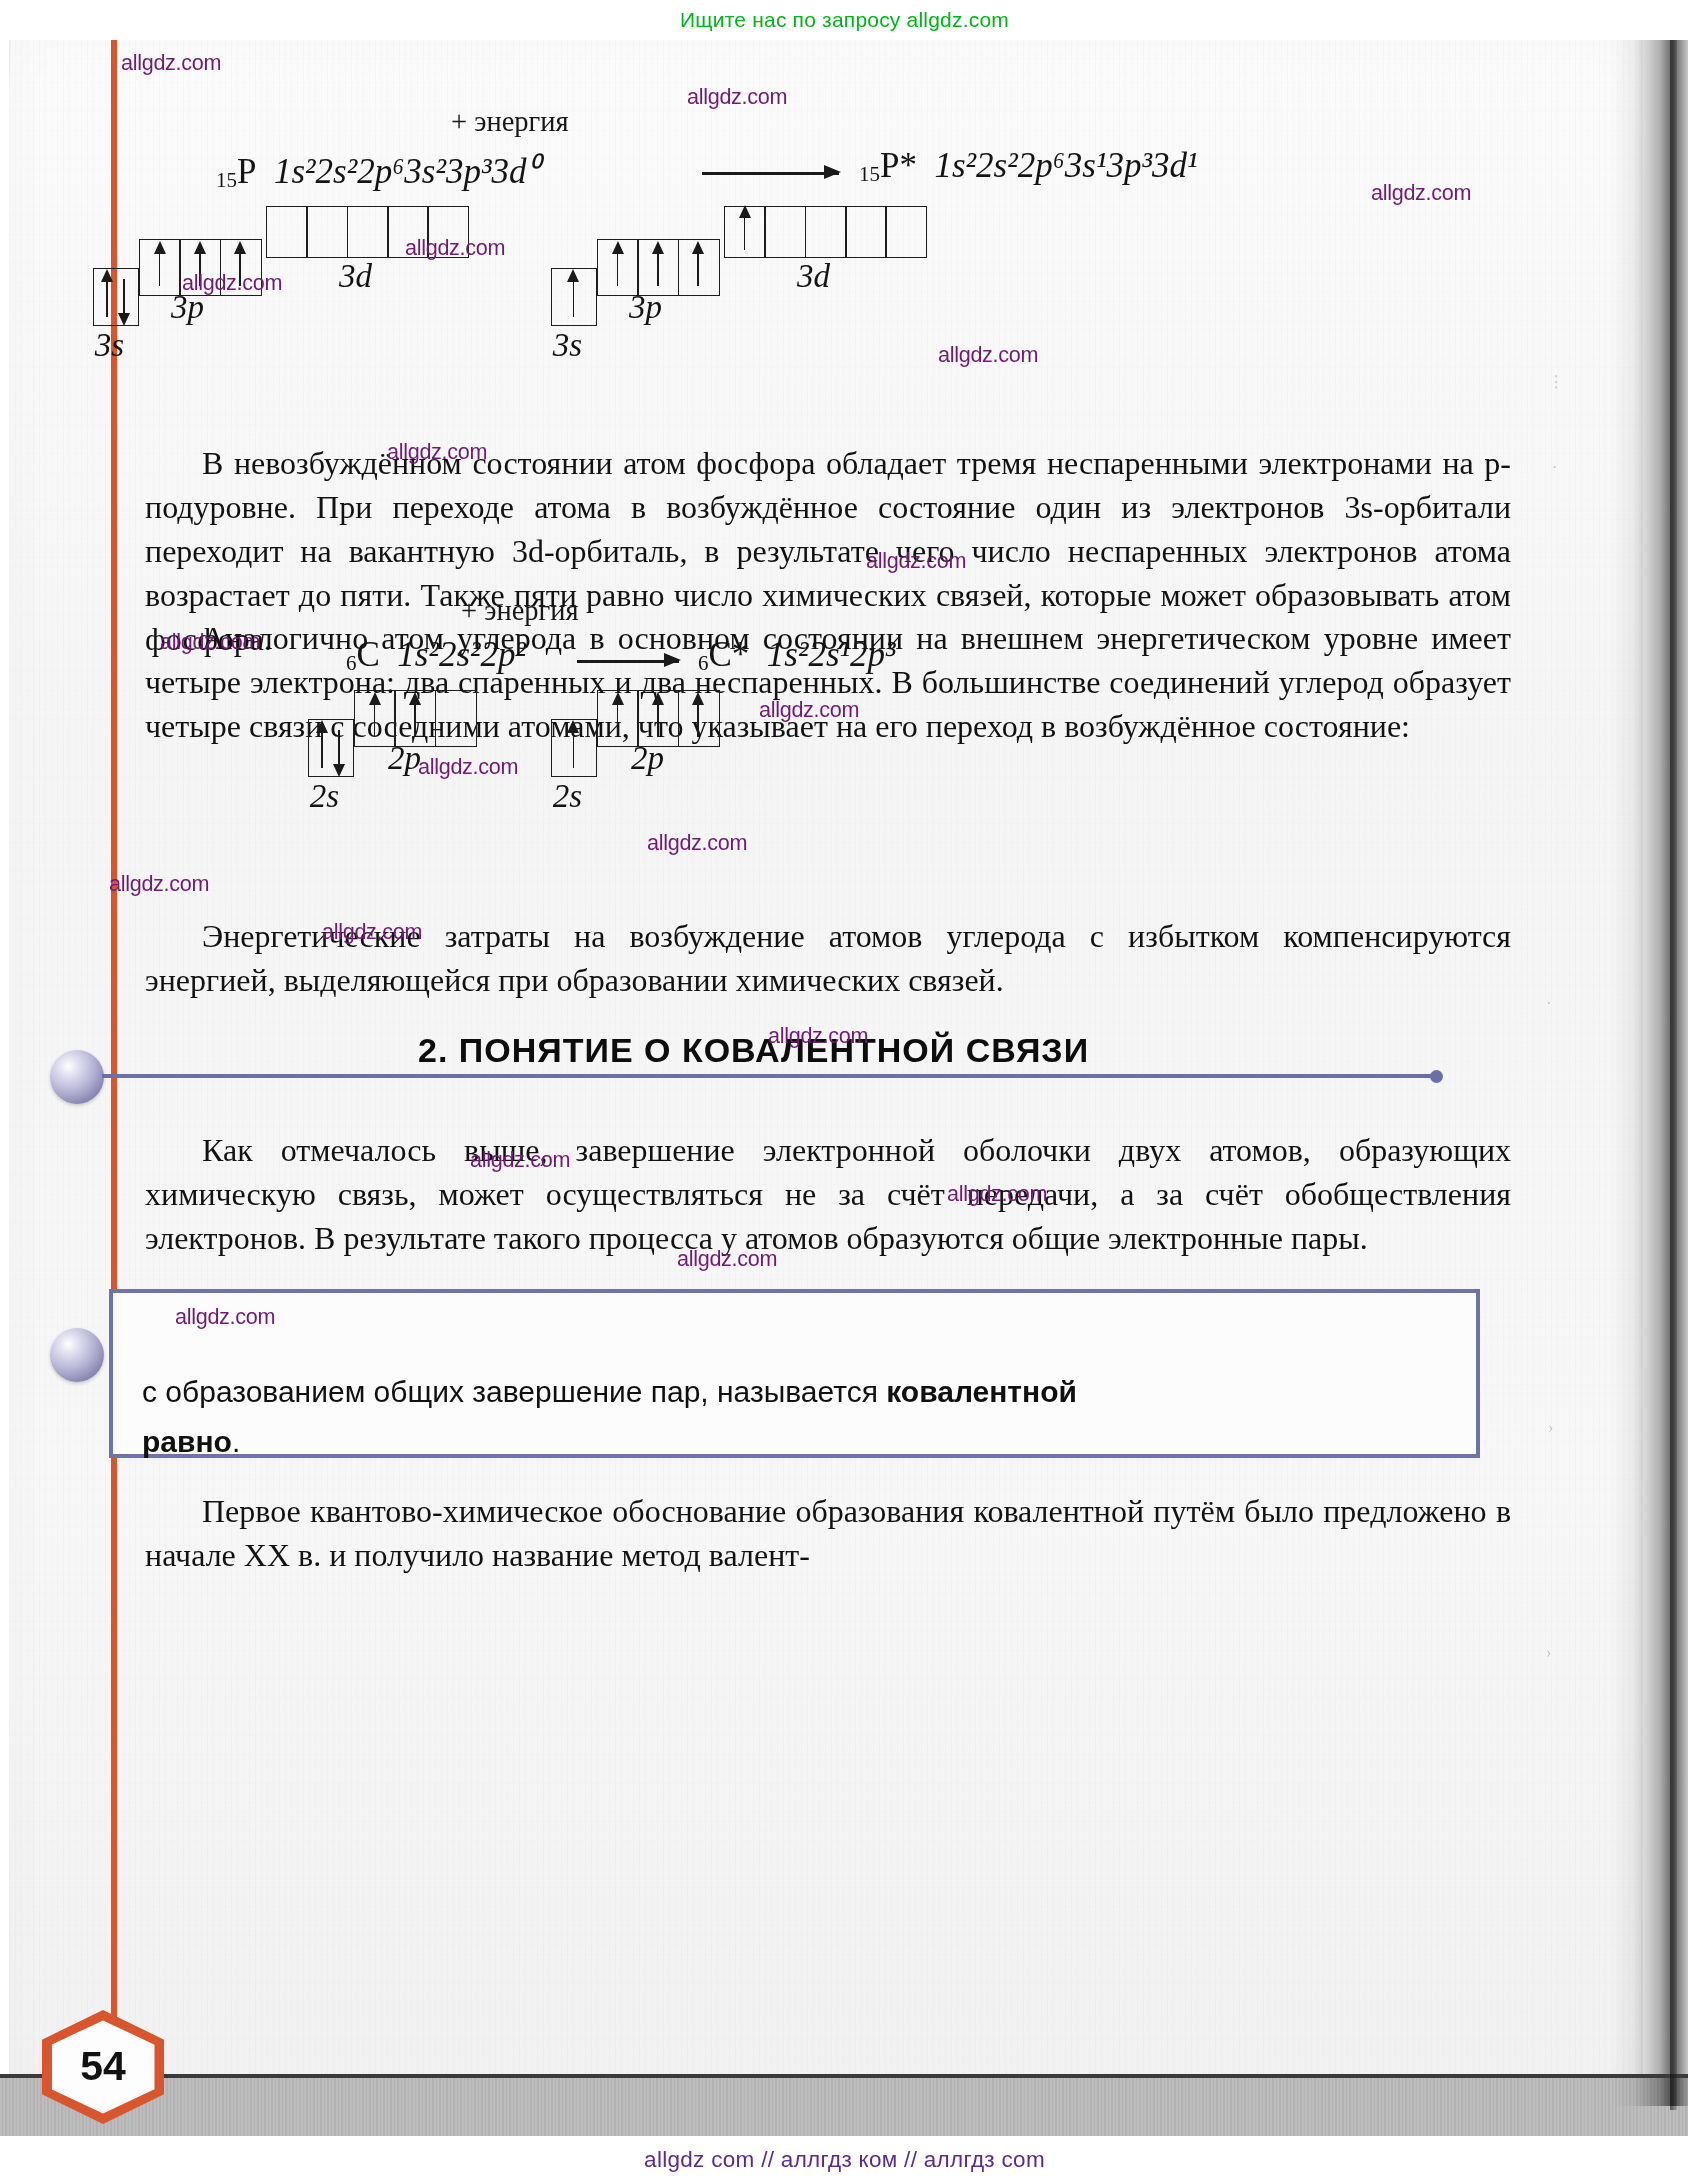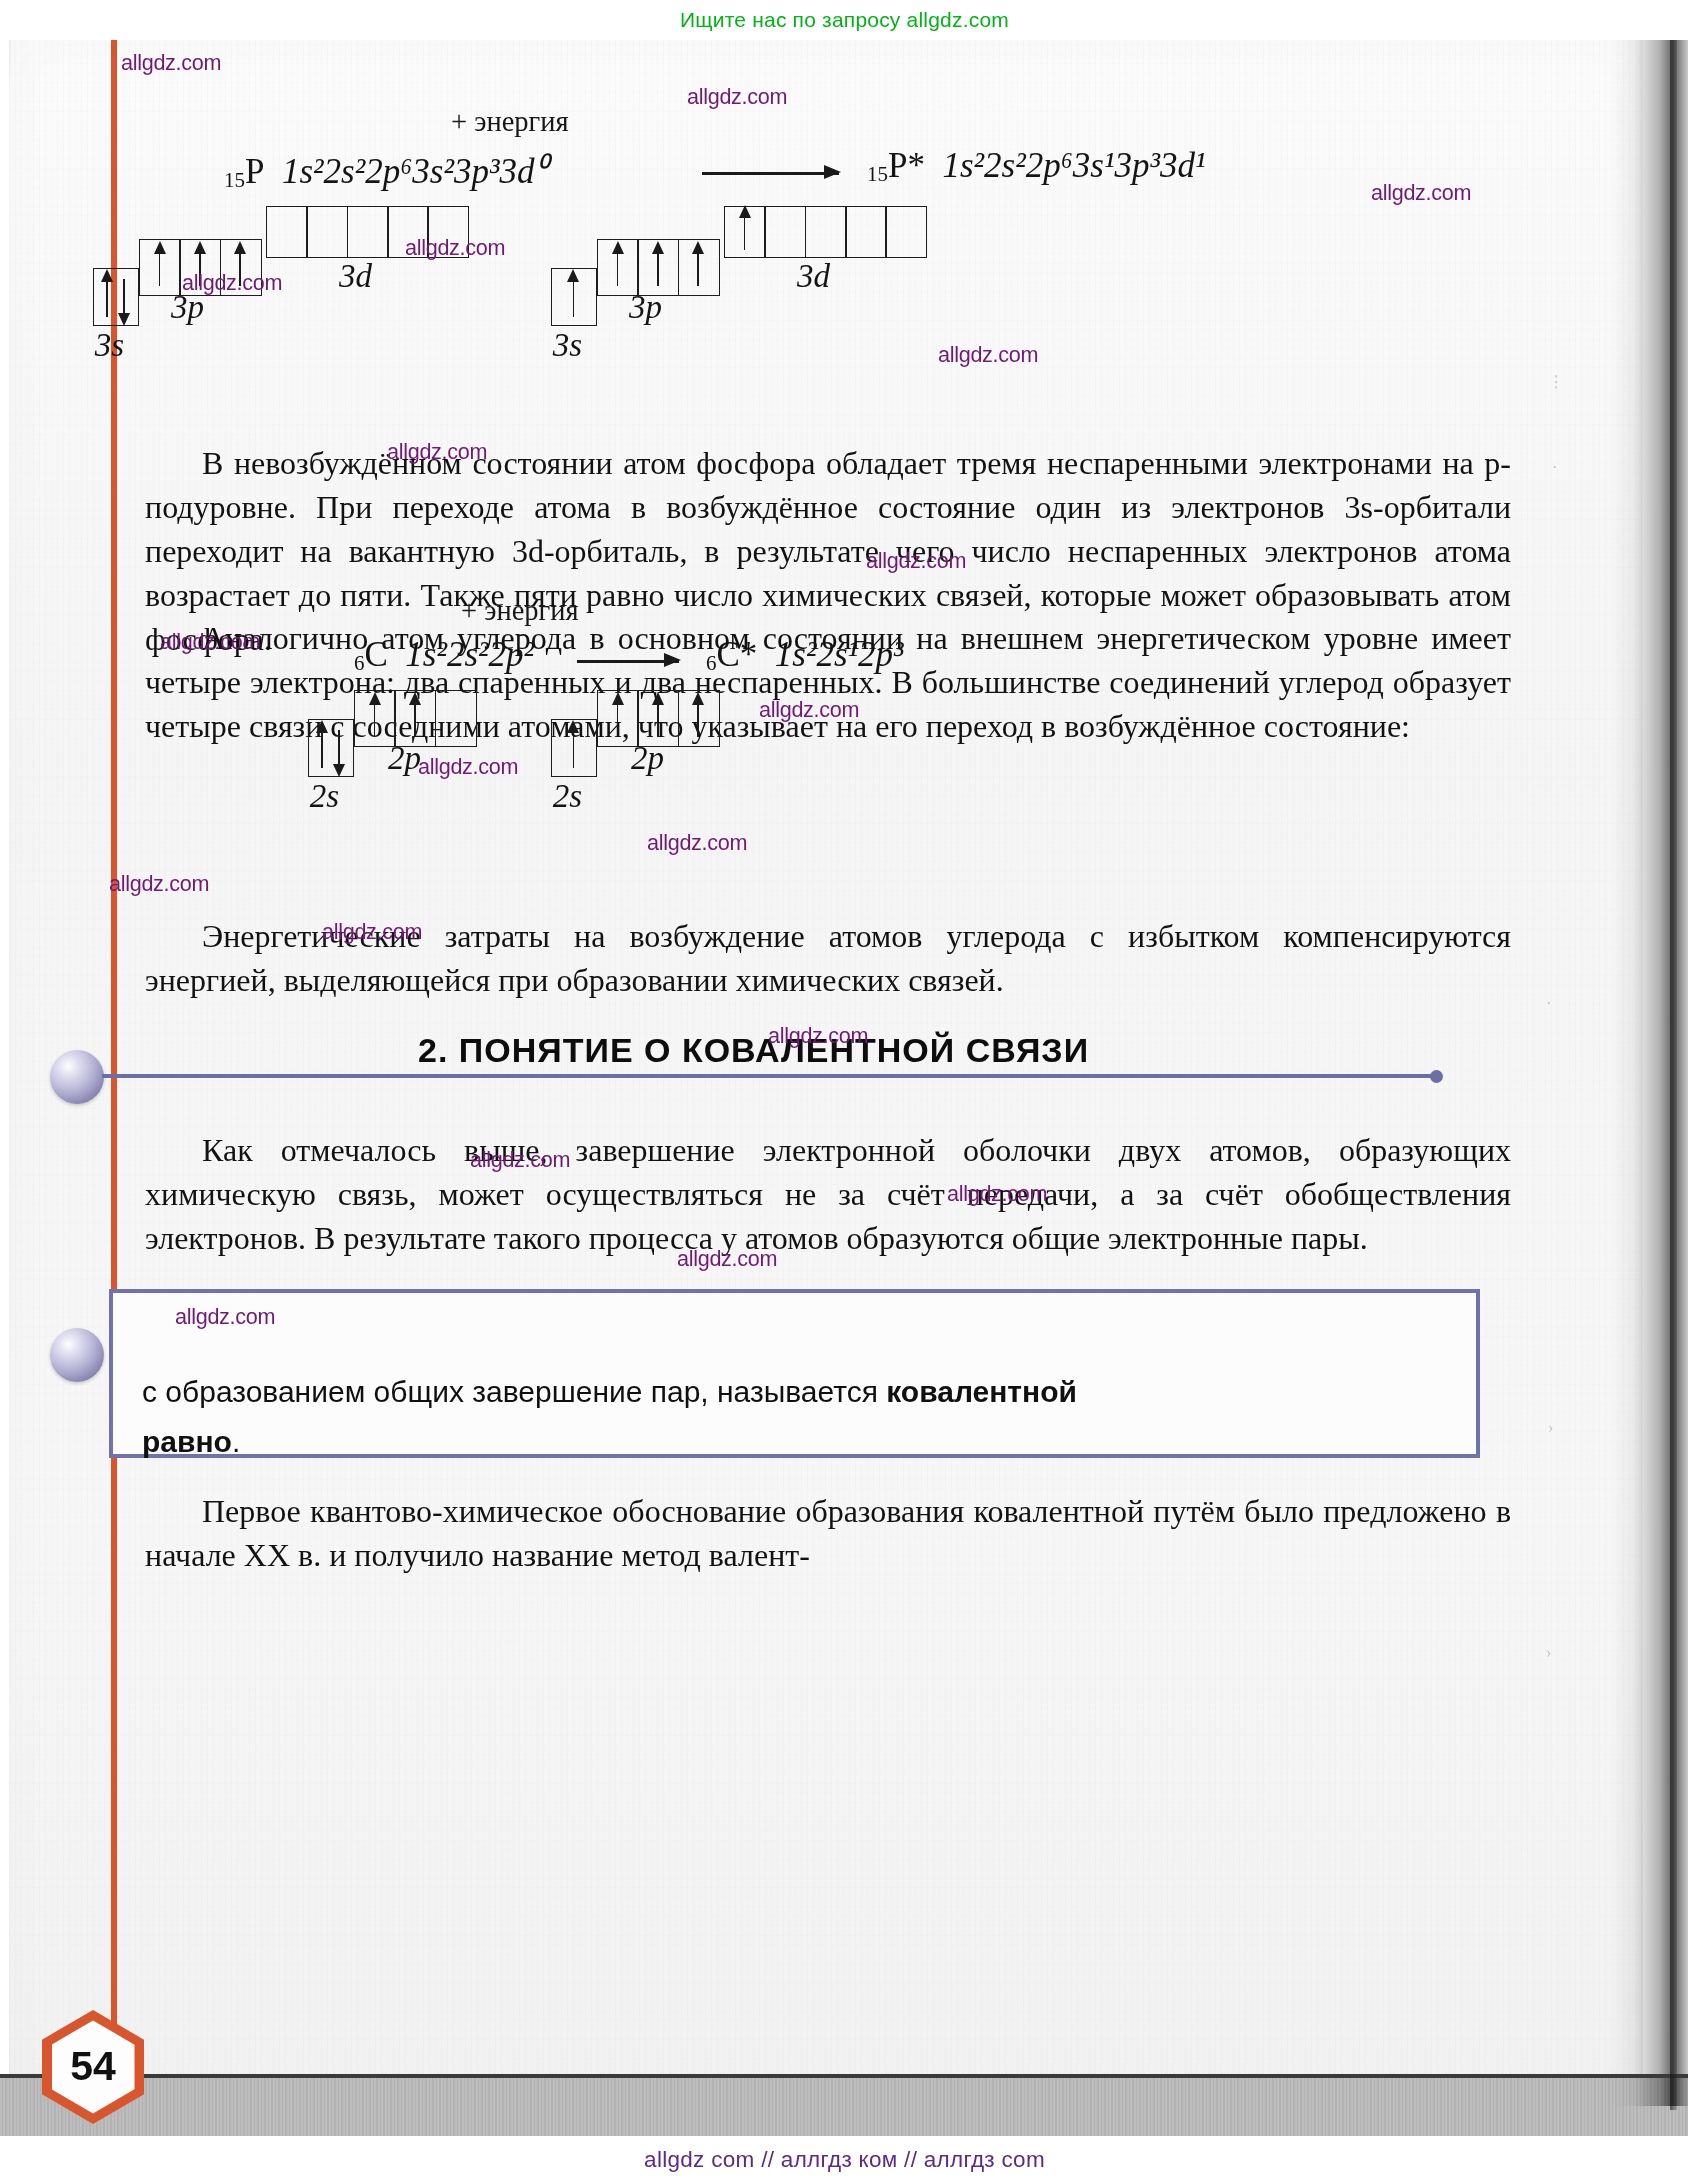--- a/index.html
+++ b/index.html
@@ -114,21 +114,20 @@
   }
 
   
   .equation {
     position: absolute;
     font-family: "Liberation Serif", serif;
     font-size: 35px;
     color: #141414;
     white-space: nowrap;
     z-index: 12;
-    margin-left: 8px;
   }
   .equation sub { font-size: 21px; vertical-align: -3.5px; }
   .equation i { font-style: italic; }
 
   .energy-label {
     position: absolute;
     font-family: "Liberation Serif", serif;
     font-size: 28.5px;
     color: #171717;
     white-space: nowrap;
@@ -256,21 +255,21 @@
     font-size: 30px;
     line-height: 50px;
     color: #101010;
   }
   .defbox-text b { font-weight: bold; }
 
   
   .hexagon {
     position: absolute;
     left: 42px; top: 2010px;
-    width: 102px; height: 114px;
+    width: 122px; height: 114px;
     z-index: 18;
   }
   .hexagon .hx-shape {
     position: absolute; inset: 0;
     background: #d8552d;
     clip-path: polygon(50% 0%, 100% 26%, 100% 74%, 50% 100%, 0% 74%, 0% 26%);
   }
   .hexagon .hx-inner {
     position: absolute;
     left: 9.5px; top: 10.4px; right: 9.5px; bottom: 10.4px;

